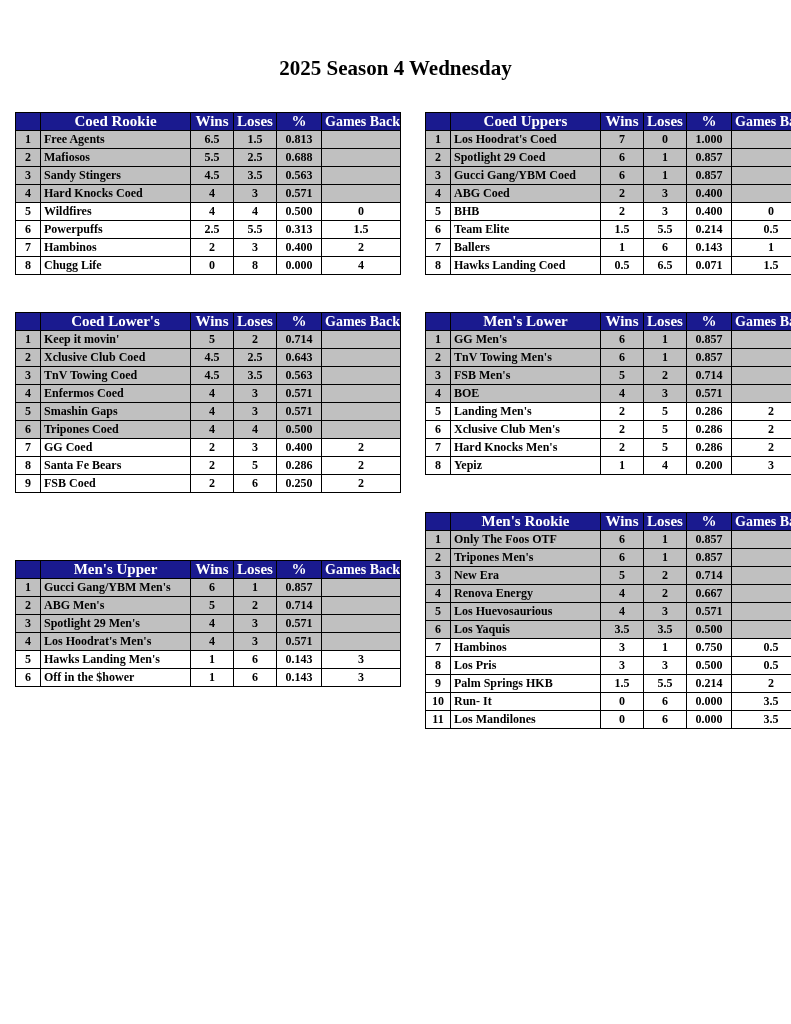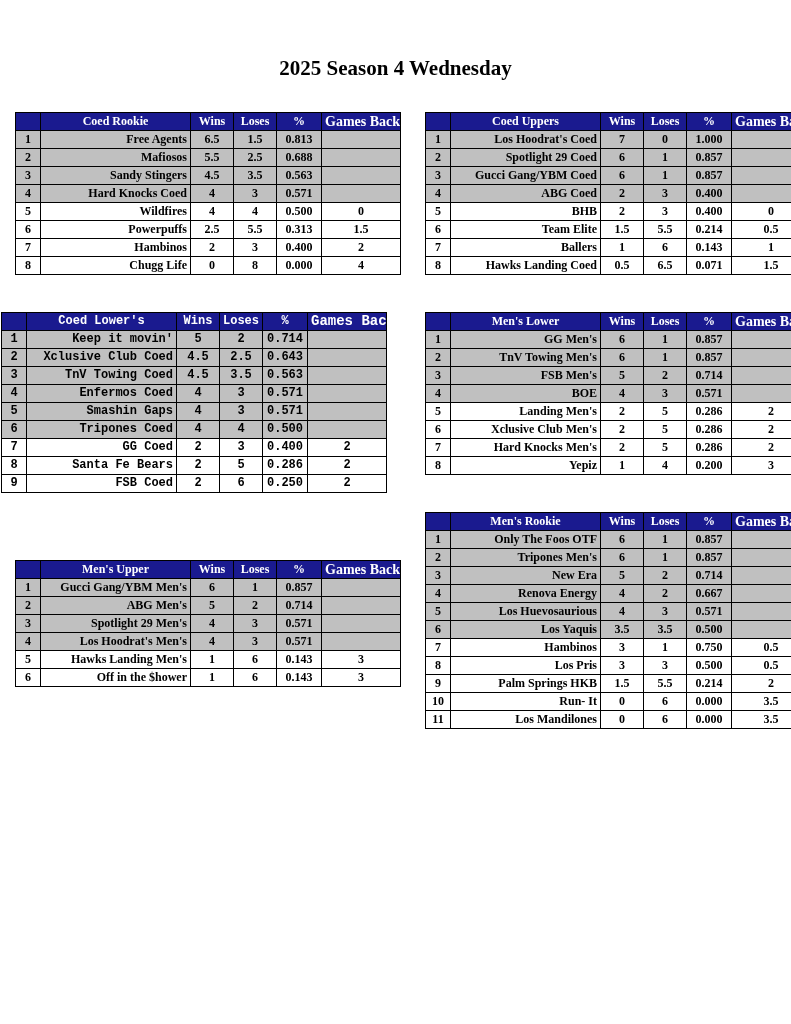--- a/index.html
+++ b/index.html
@@ -31,48 +31,48 @@
   table.standings {
     position: absolute;
     border-collapse: collapse;
     table-layout: fixed;
     font-size: 12px;
     font-weight: bold;
     color: #000000;
   }
   .t0 { left: 15px;  top: 112px; width: 341px; }
   .t1 { left: 425px; top: 112px; width: 341px; }
-  .t2 { left: 1px;  top: 312px; width: 341px; font-family: Liberation Mono, monospace; }
+  .t2 { left: 15px;  top: 312px; width: 341px; }
   .t3 { left: 425px; top: 312px; width: 341px; }
   .t4 { left: 15px;  top: 560px; width: 341px; }
   .t5 { left: 425px; top: 512px; width: 341px; }
 
   table.standings th,
   table.standings td {
     border: 1px solid #000000;
     padding: 0 3px;
     height: 17px;
     overflow: hidden;
     white-space: nowrap;
     line-height: 17px;
   }
   thead th {
     background: var(--header-bg, #1a1a8f);
     color: var(--header-text, #ffffff);
     text-align: center;
-    font-size: 12px;
+    font-size: 15px;
   }
   .rank-h { width: 18px; }
   .name-h { width: 143px; }
   .num-h  { width: 36px; }
   .pct-h  { width: 38px; }
   .gb-h   { width: 72px; font-size: 14px; }
 
   td.rank { text-align: center; }
-  td.name { text-align: right; }
+  td.name { text-align: left; }
   td.num  { text-align: center; }
   tr.shaded td { background: var(--row-shaded, #c0c0c0); }
   tr.plain  td { background: var(--row-plain, #ffffff); }
 </style>
 </head>
 <body>
 
 <div class="page">
   <h1 class="title">2025 Season 4 Wednesday</h1>
   <div id="tables">

